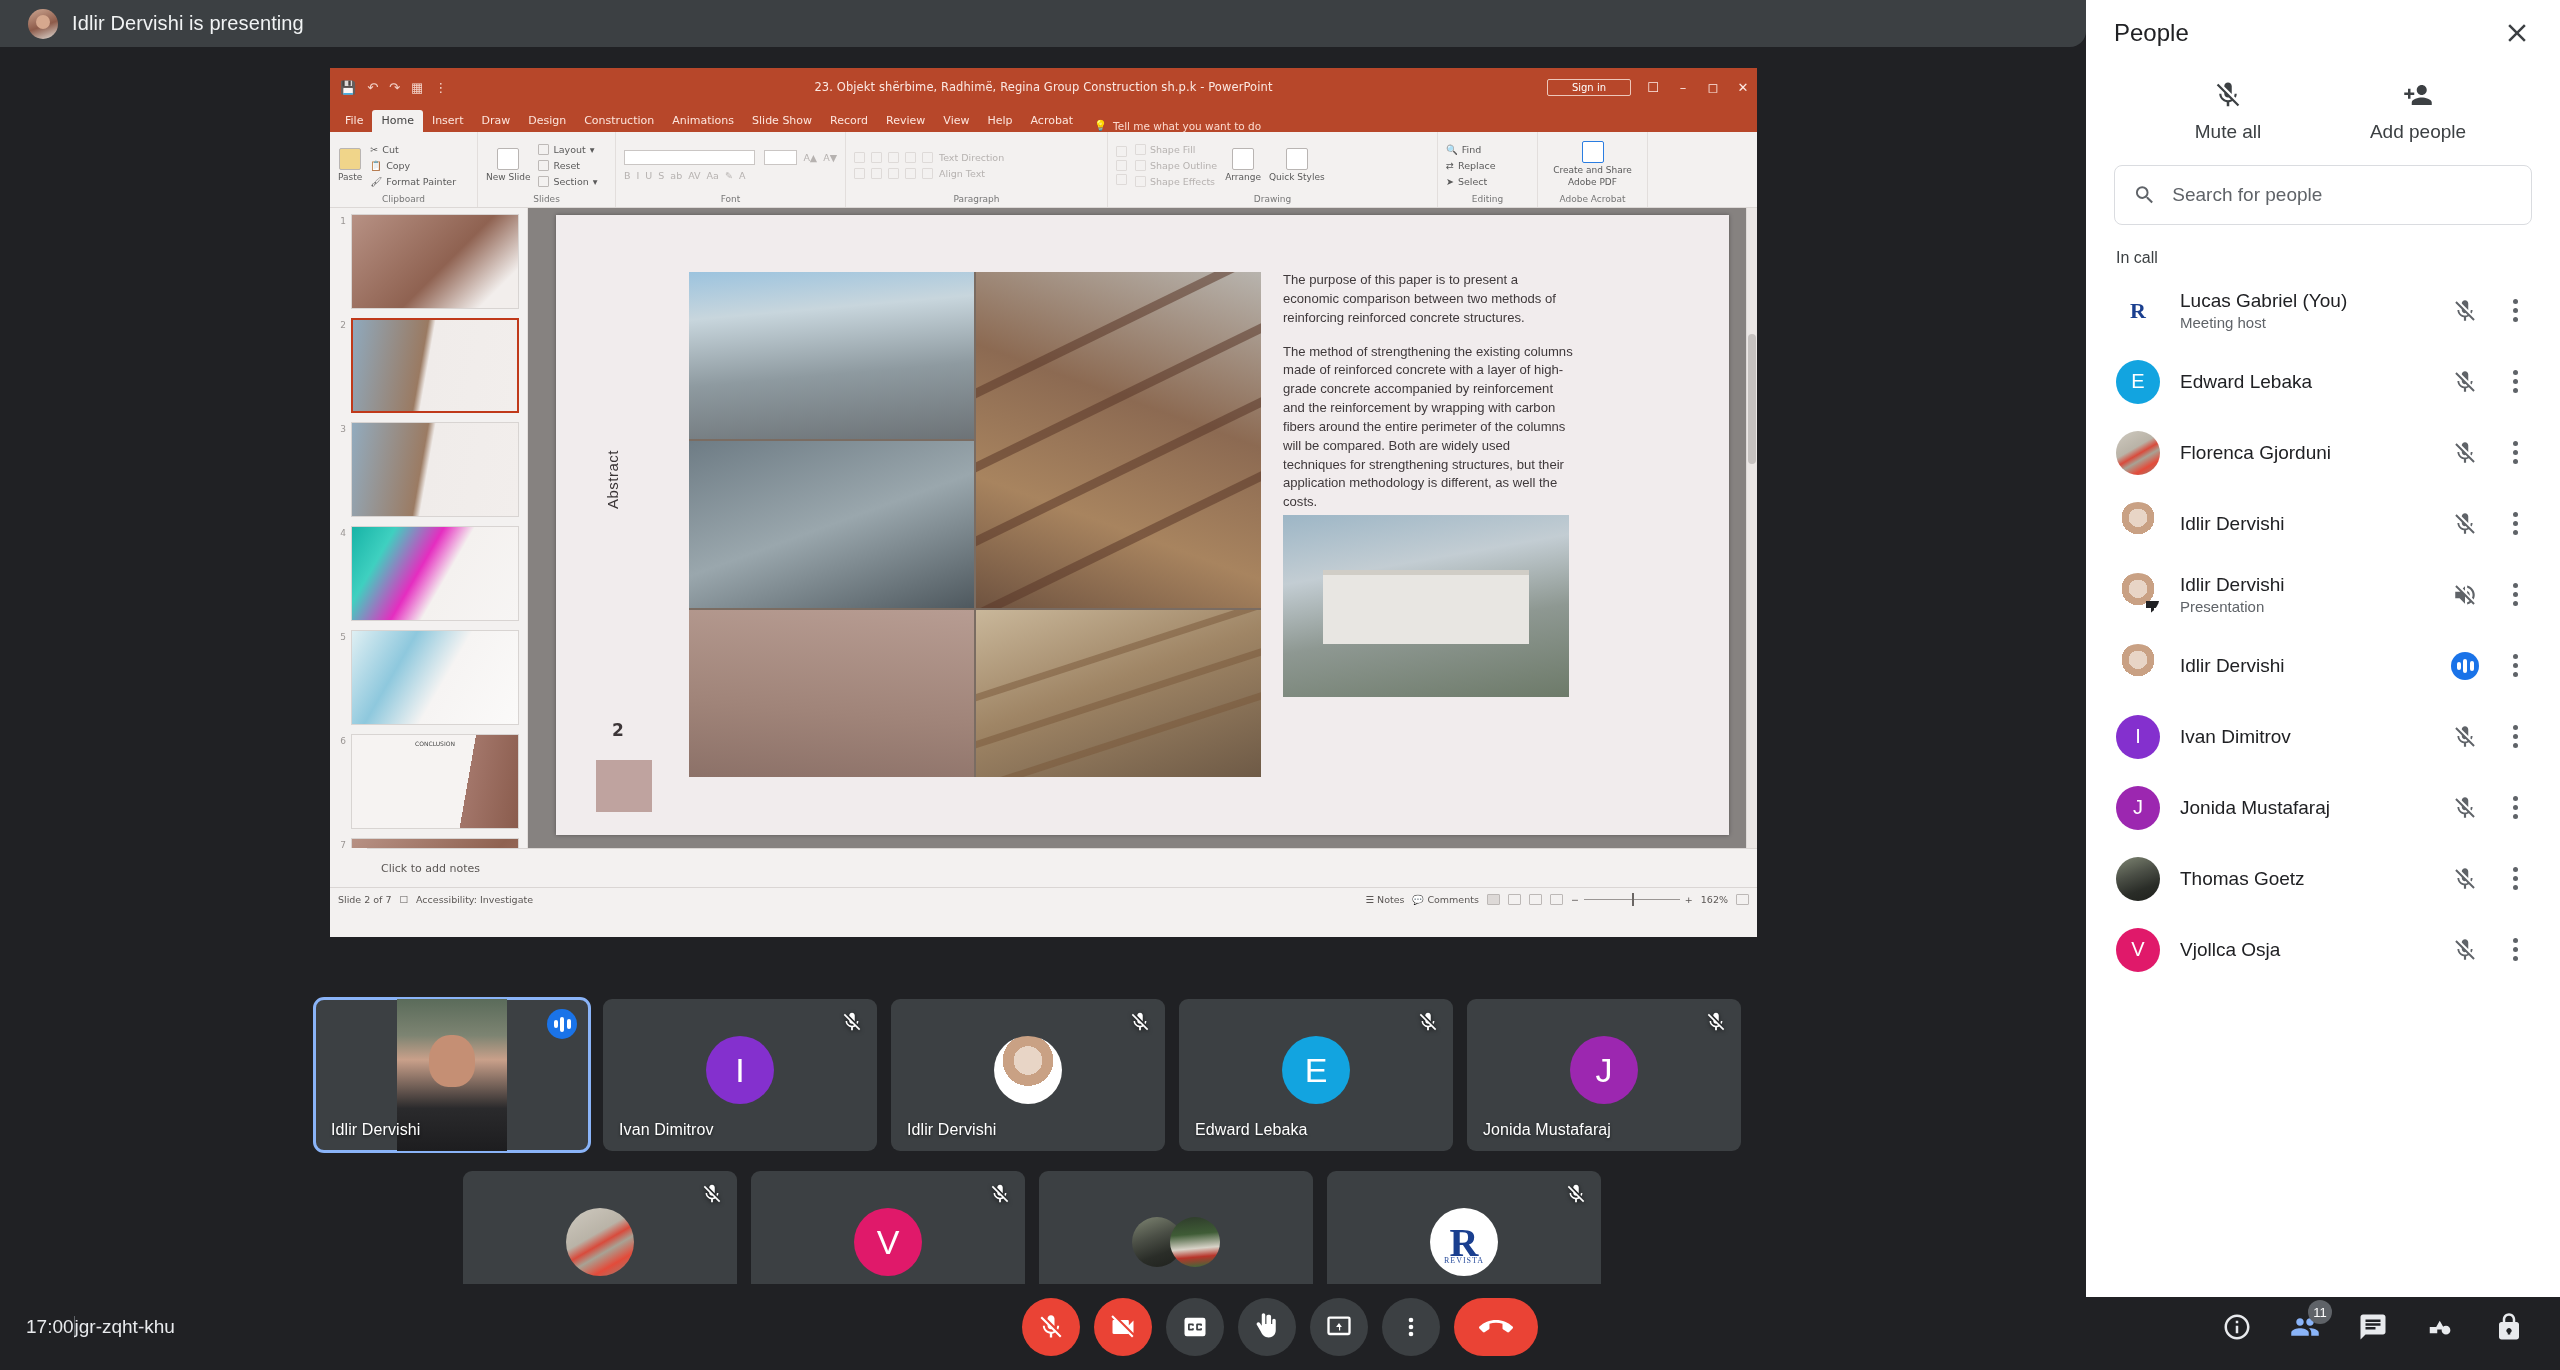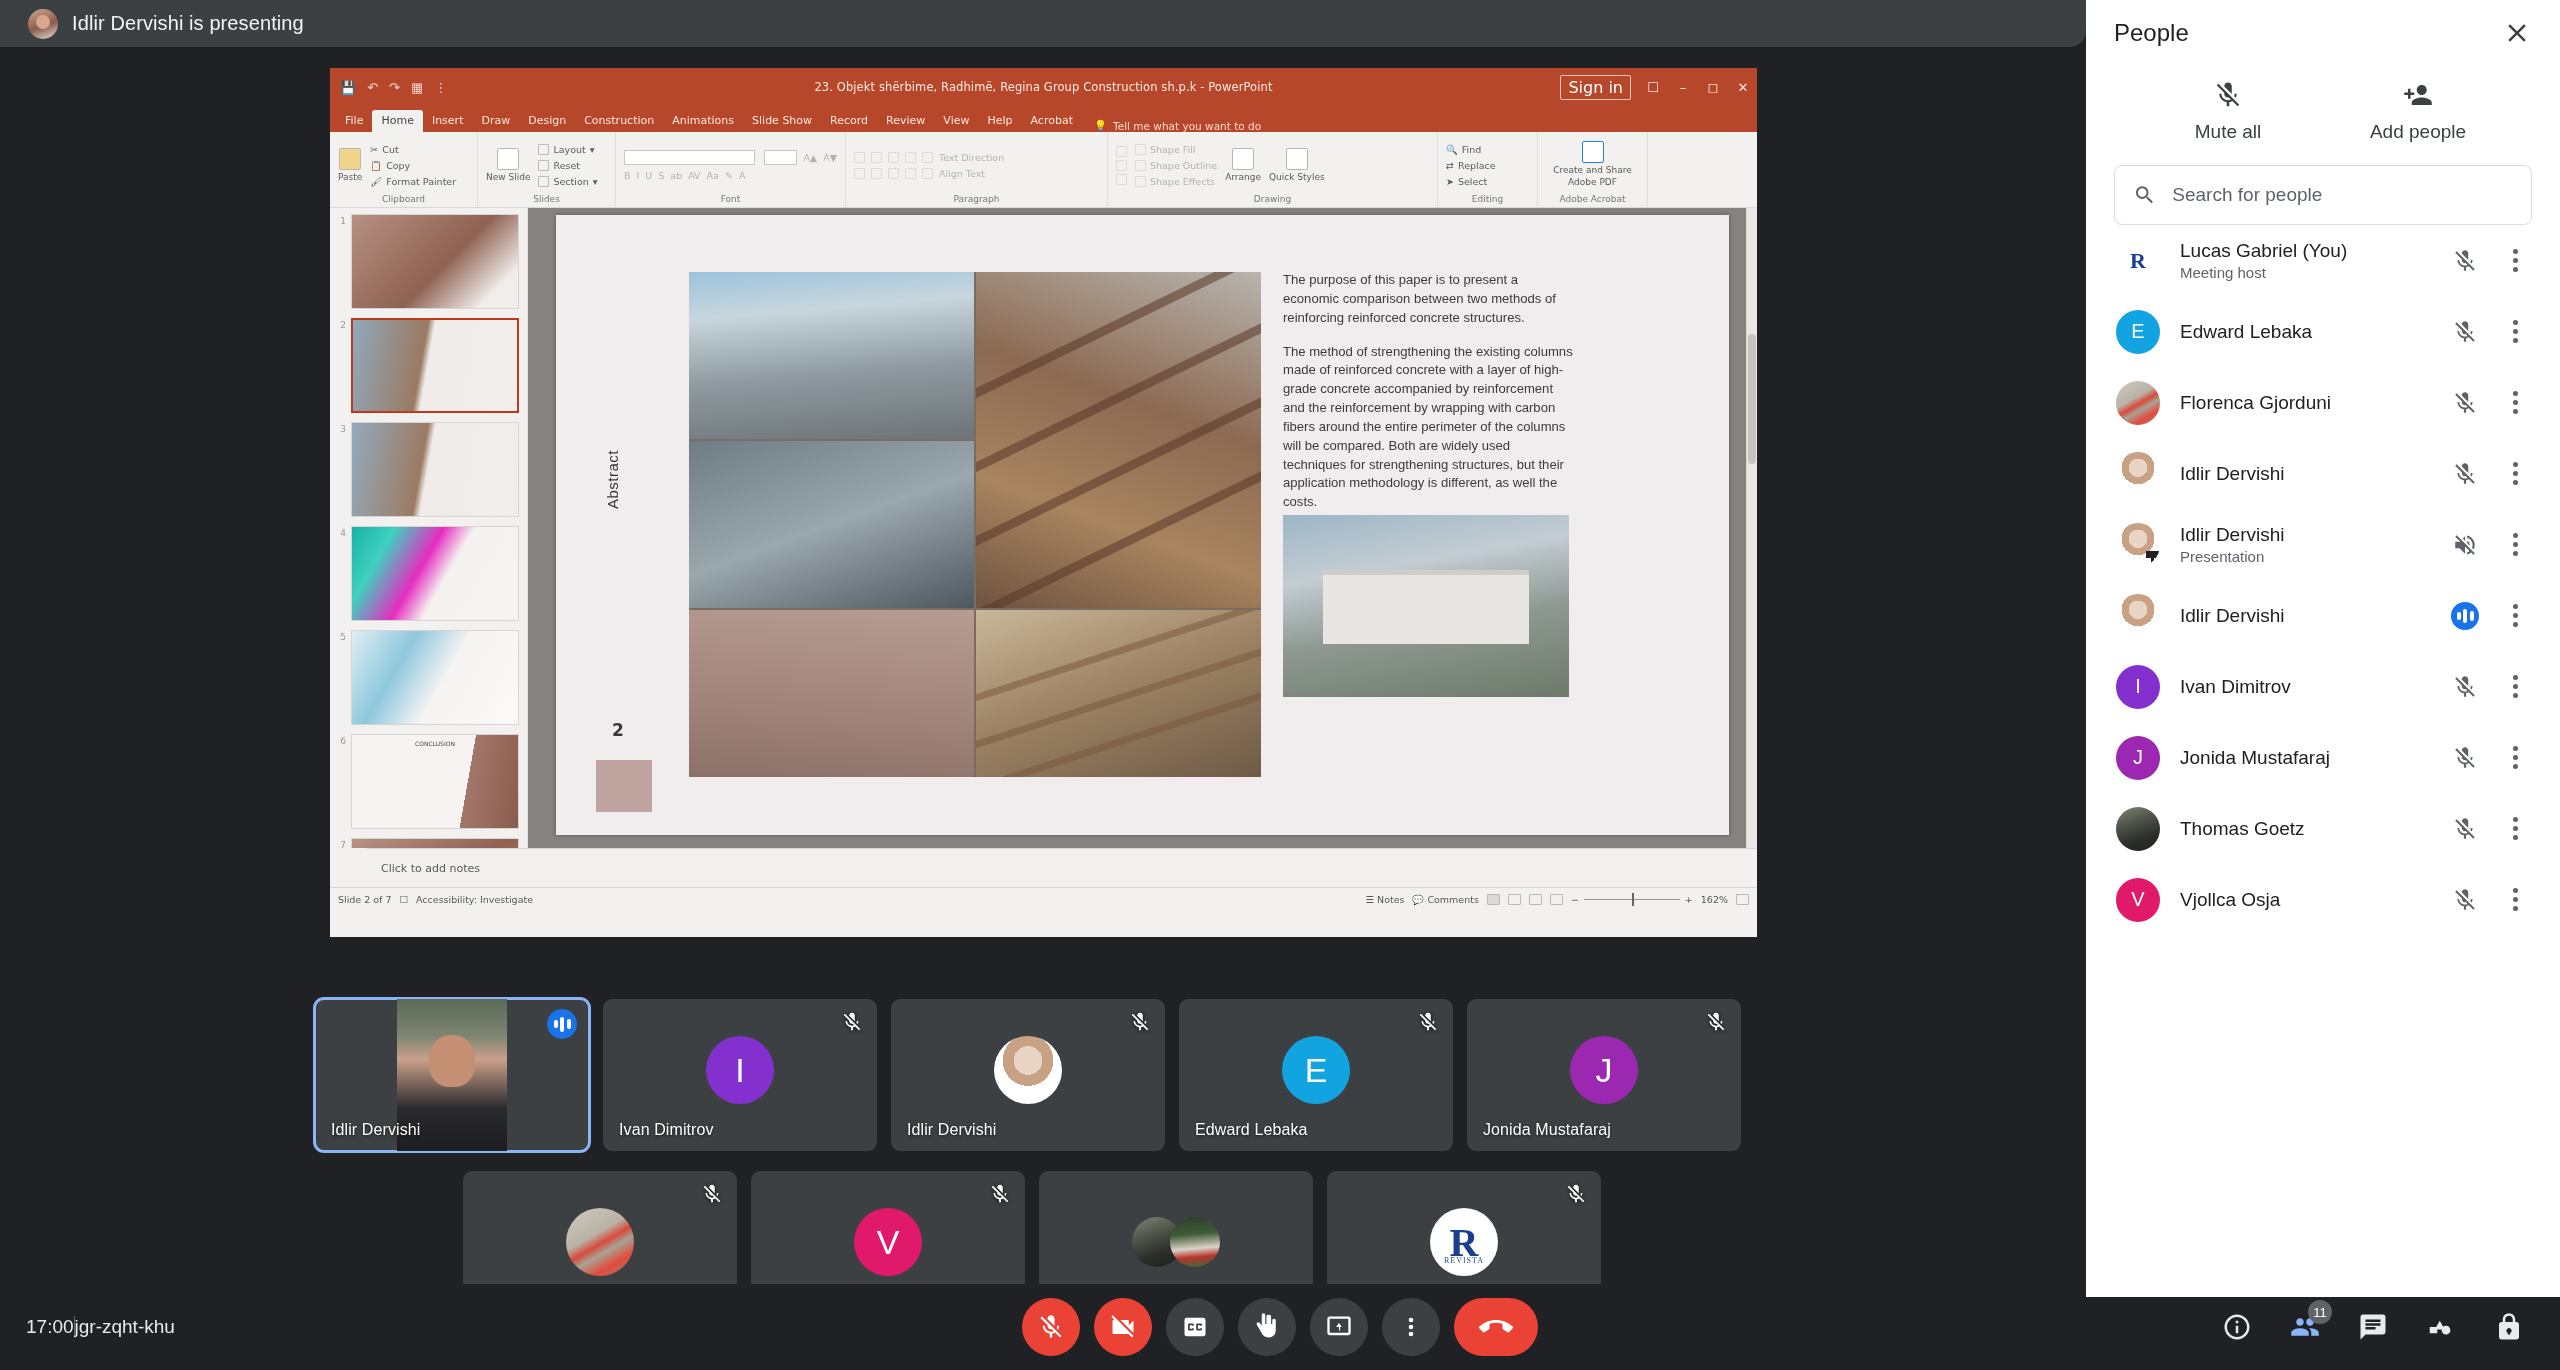--- a/index.html
+++ b/index.html
@@ -61,22 +61,22 @@
   }
   .ppt-qat { display:flex; align-items:center; gap:11px; padding-left:10px; }
   .ppt-qat span { color:#f6d9d0; font-size:13px; line-height:1; opacity:.95; }
   .ppt-title {
     position:absolute; left:0; right:0; text-align:center;
     color:#fbe8e2; font-size:11.5px; letter-spacing:.1px;
     pointer-events:none;
   }
   .ppt-winbtns { position:absolute; right:6px; top:0; height:38px; display:flex; align-items:center; gap:14px; }
   .ppt-signin {
-    border:1px solid #edc7ba; color:#fff; font-size:16px;
-    padding:2px 7px; border-radius:2px;
+    border:1px solid #edc7ba; color:#fff; font-size:10px;
+    padding:2px 24px; border-radius:2px;
   }
   .ppt-winbtns .wb { color:#fde9e3; font-size:13px; width:16px; text-align:center; }
 
   
   .ppt-tabs {
     height: 26px; background:#b7472a; display:flex; align-items:flex-end;
     padding-left: 6px; gap:0;
   }
   .ppt-tabs .tab {
     color:#fde5dd; font-size:11px; padding:4px 9px 5px 9px; white-space:nowrap;
@@ -875,20 +875,21 @@
       </div>
     </div>
 
     <div id="people-search">
       <svg width="26" height="26" viewBox="0 0 24 24" fill="#5f6368">
           <path d="M15.5 14h-.79l-.28-.27A6.47 6.47 0 0 0 16 9.5 6.5 6.5 0 1 0 9.5 16c1.61 0 3.09-.59 4.23-1.57l.27.28v.79l5 4.99L20.49 19l-4.99-5zm-6 0C7.01 14 5 11.99 5 9.5S7.01 5 9.5 5 14 7.01 14 9.5 11.99 14 9.5 14z"></path>
         </svg>
       <input type="text" value="" placeholder="Search for people" style="">
     </div>
 
+    <div id="incall-label">In call</div>
 
     <div id="people-list">
 
       <div class="prow">
         <div class="pav av-revista" style="background:#fff;color:#1a3f8f;font-family:'Liberation Serif',serif;font-weight:bold;font-size:22px">R</div>
         <div class="pnames">
           <div class="pname">Lucas Gabriel (You)</div>
           <div class="psub">Meeting host</div>
         </div>
         <div class="pmic">

